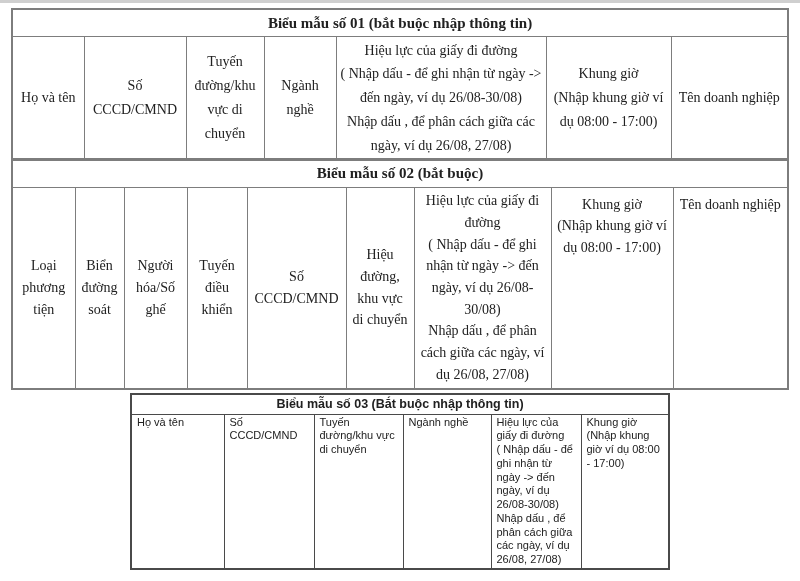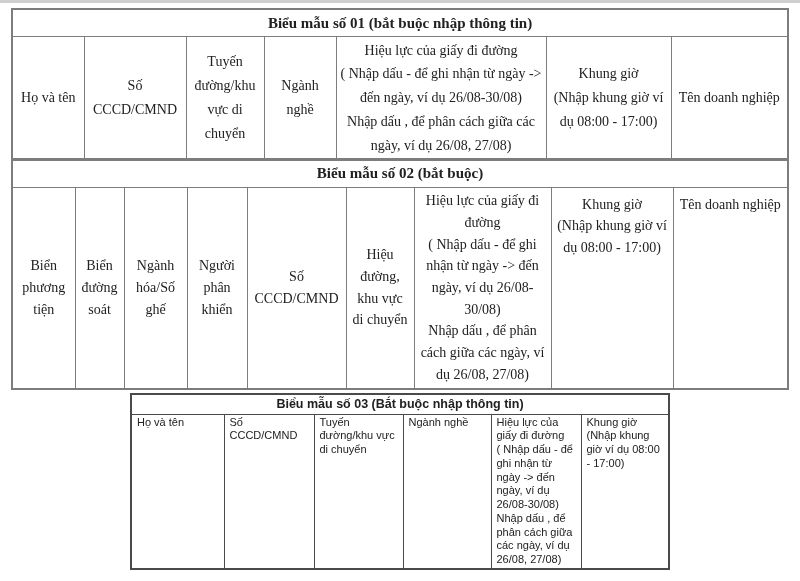--- a/index.html
+++ b/index.html
@@ -135,30 +135,30 @@
       <col style="width:137px">
         <col style="width:122px">
         <col style="width:115px">
     </colgroup>
     <tbody>
         <tr class="title-row">
       <td colspan="9">Biểu mẫu số 02 (bắt buộc)</td>
     </tr>
     <tr class="body-row">
       <td>
-        <div class="para">Biển phương tiện</div>
+        <div class="para">Loại phương tiện</div>
       </td>
       <td>
         <div class="para">Biển đường soát</div>
       </td>
       <td>
-        <div class="para">Ngành hóa/Số ghế</div>
-      </td>
-      <td>
-        <div class="para">Người phân khiển</div>
+        <div class="para">Người hóa/Số ghế</div>
+      </td>
+      <td>
+        <div class="para">Tuyến điều khiển</div>
       </td>
       <td>
         <div class="para">Số CCCD/CMND</div>
       </td>
       <td>
         <div class="para">Hiệu đường, khu vực di chuyển</div>
       </td>
       <td class="wide-cell">
         <div class="para">Hiệu lực của giấy đi đường</div>
         <div class="para">( Nhập dấu - để ghi nhận từ ngày -&gt; đến ngày, ví dụ 26/08-30/08)</div>

